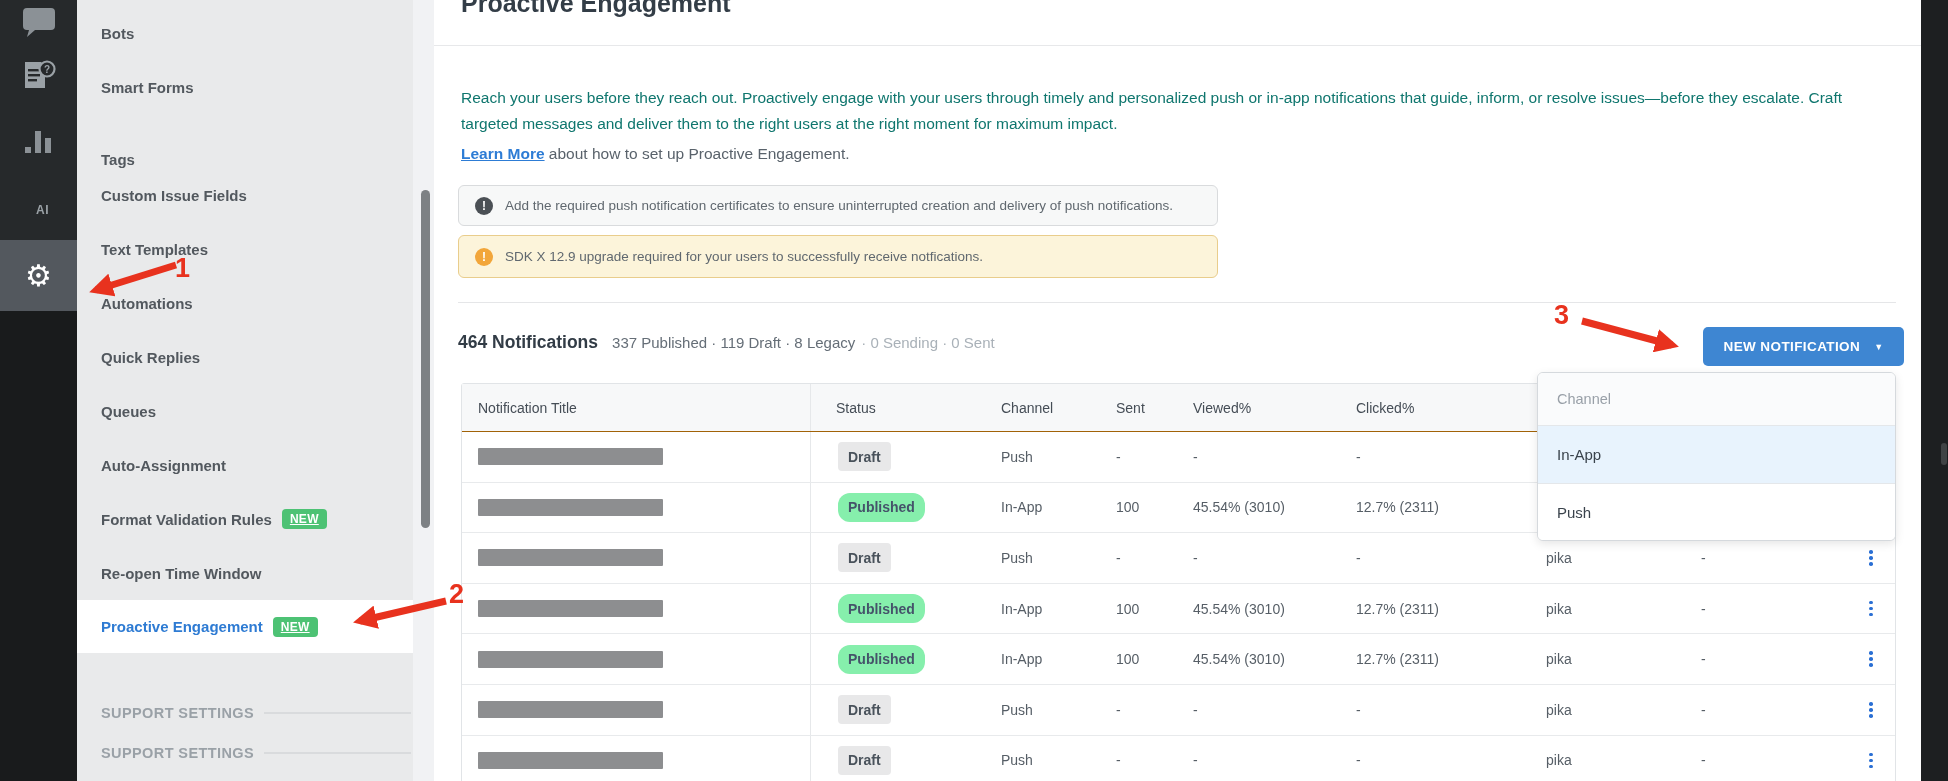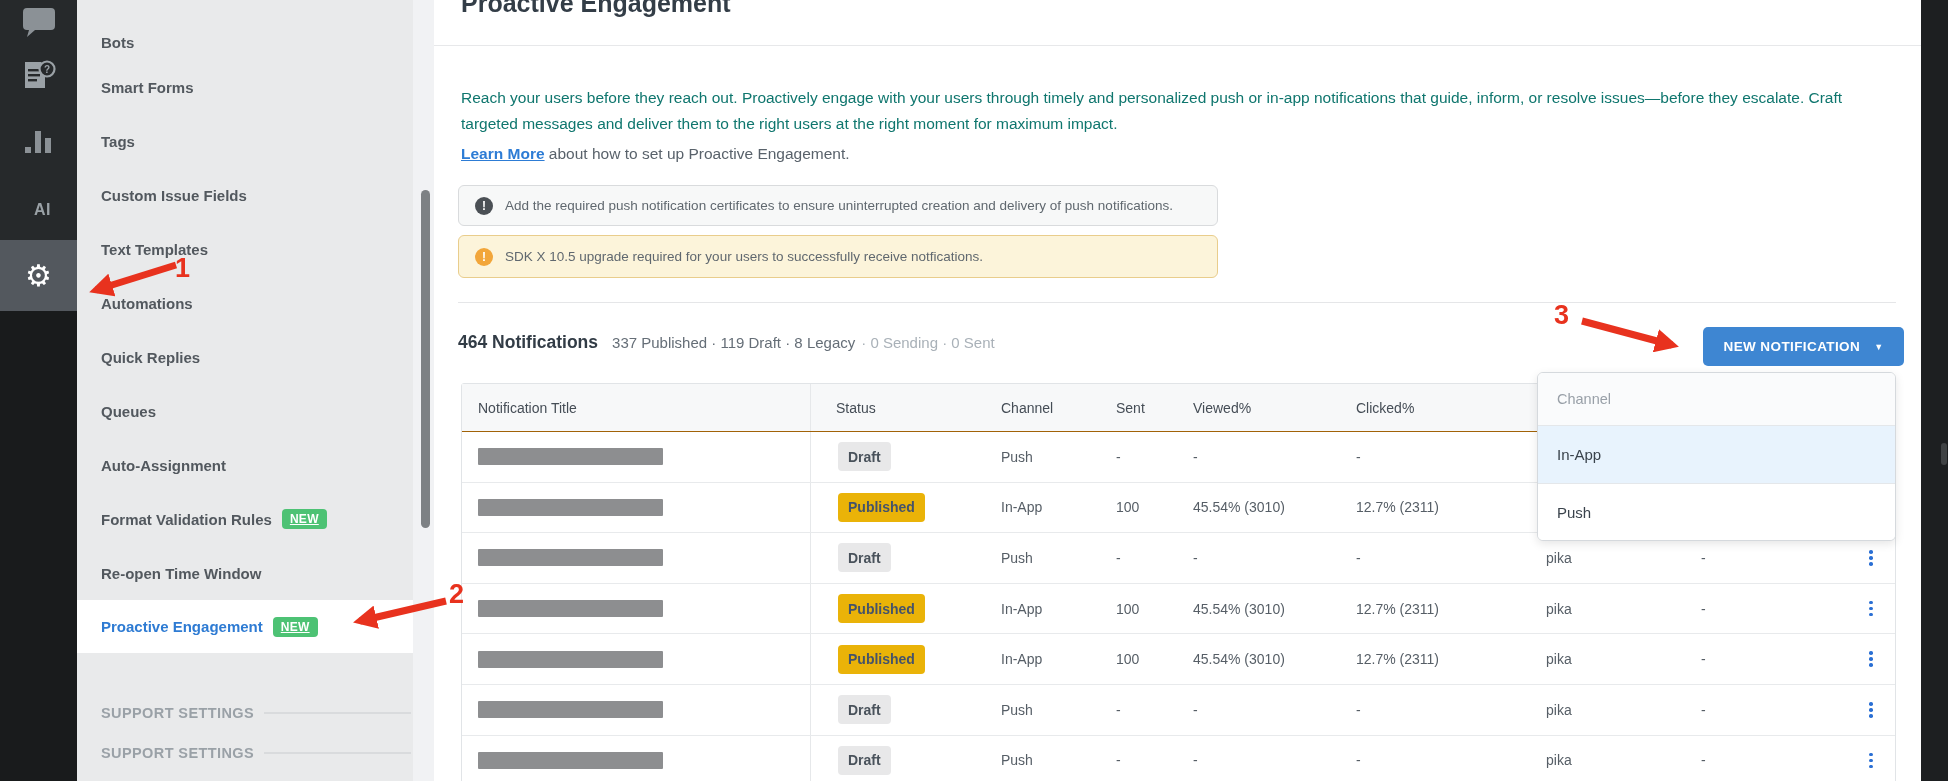--- a/index.html
+++ b/index.html
@@ -4,21 +4,21 @@
 <style>
   html,body{margin:0;padding:0;background:#fff;}
   #screen{position:relative;width:1948px;height:781px;overflow:hidden;background:#fff;
     font-family:"Liberation Sans",sans-serif;-webkit-font-smoothing:antialiased;}
   
   .rail{position:absolute;left:0;top:0;width:77px;height:781px;background:#26292b;z-index:5;}
   .rail-bottom{position:absolute;left:0;top:311px;width:77px;height:470px;background:#191b1c;}
   .rail-item{position:absolute;left:0;width:77px;display:flex;align-items:center;justify-content:center;color:#9aa1a6;}
   .rail-active{position:absolute;left:0;top:240px;width:77px;height:71px;background:#53585e;display:flex;align-items:center;justify-content:center;}
   .gear-glyph{color:#fff;font-size:30px;line-height:1;font-family:"DejaVu Sans",sans-serif;}
-  .ai-label{font-weight:bold;font-size:16px;color:#9aa1a6;letter-spacing:.5px;margin-left:8px;}
+  .ai-label{font-weight:bold;font-size:12px;color:#9aa1a6;letter-spacing:.5px;margin-left:8px;}
   
   .sidebar{position:absolute;left:77px;top:0;width:336px;height:781px;background:#e9eaeb;z-index:4;}
   .side-item{position:absolute;left:0;width:336px;height:54px;display:flex;align-items:center;padding-left:24px;box-sizing:border-box;
     color:#52585e;font-size:15px;font-weight:600;cursor:pointer;}
   .side-item.active{background:#fff;width:343px;height:53px;color:#2e7bd3;}
   .badge-new{display:inline-block;margin-left:10px;background:#4dc274;color:#fff;font-size:12px;font-weight:bold;
     padding:3px 8px 3px;border-radius:4px;letter-spacing:.3px;text-decoration:underline;}
   .side-section{position:absolute;left:0;width:336px;height:40px;display:flex;align-items:center;padding-left:24px;box-sizing:border-box;
     color:#9aa1a7;font-size:14.5px;font-weight:bold;letter-spacing:.4px;}
   .side-section .rule{flex:1;height:2px;background:#d9dbdd;margin-left:10px;margin-right:2px;}
@@ -50,21 +50,21 @@
   .t-head,.t-row{display:grid;grid-template-columns:349px 190px 115px 77px 163px 190px 155px 146px 48px;}
   .t-head{height:47px;background:#f7f8f9;border-bottom:1px solid #a16207;}
   .t-row{height:49.6px;border-bottom:1px solid #e8eaec;background:#fff;}
   .c{display:flex;align-items:center;font-size:14px;color:#565e66;box-sizing:border-box;}
   .t-head .c{color:#454d56;font-weight:500;}
   .c1{padding-left:16px;border-right:1px solid #e6e8ea;}
   .c2{padding-left:27px;}
   .bar{width:185px;height:17px;background:#8d8e90;border-radius:1px;}
   .badge{display:inline-flex;align-items:center;height:29px;padding:0 10px;border-radius:4px;font-size:14px;font-weight:600;}
   .badge.draft{background:#e8e8e9;color:#49525b;}
-  .badge.published{background:#eab308;color:#45536a;}
+  .badge.published{background:#86efac;color:#45536a;border-radius:12px;}
   .c9{justify-content:center;}
   .kebab{display:flex;flex-direction:column;gap:2.5px;cursor:pointer;padding:4px;}
   .kebab i{width:3.5px;height:3.5px;border-radius:50%;background:#2a6fd4;display:block;}
   
   .new-btn{position:absolute;left:1695px;top:327px;width:201px;height:39px;background:#3e86d2;border:none;border-radius:5px;
     color:#fff;font-family:inherit;font-weight:bold;font-size:13.5px;letter-spacing:.4px;display:flex;align-items:center;justify-content:center;
     cursor:pointer;z-index:20;margin-left:8px;}
   .new-btn .caret{font-size:9px;margin-left:14px;}
   .dropdown{position:absolute;left:1537px;top:372px;width:359px;background:#fff;border:1px solid #d5d9dd;border-radius:6px;
     box-shadow:0 3px 10px rgba(0,0,0,.10);z-index:15;overflow:hidden;box-sizing:border-box;}
@@ -114,27 +114,27 @@
     <div class="rail-item" style="top:194px;height:32px;">
       <span class="ai-label">AI</span>
     </div>
 
     <div class="rail-active">
       <span class="gear-glyph">⚙</span>
     </div>
   </div>
 
   <div class="sidebar">
-    <div class="side-item" style="top:15px;">
+    <div class="side-item" style="top:6px;">
         <span>Bots</span>
       </div>
     <div class="side-item" style="top:60px;">
         <span>Smart Forms</span>
       </div>
-    <div class="side-item" style="top:114px;">
+    <div class="side-item" style="top:114px;align-items:flex-end;">
         <span>Tags</span>
       </div>
     <div class="side-item" style="top:168px;">
         <span>Custom Issue Fields</span>
       </div>
     <div class="side-item" style="top:222px;">
         <span>Text Templates</span>
       </div>
     <div class="side-item" style="top:276px;">
         <span>Automations</span>
@@ -182,21 +182,21 @@
     <div class="learn-line">
       <span class="learn-link">Learn More</span><span> about how to set up Proactive Engagement.</span>
     </div>
 
     <div class="banner info">
       <span class="bang">!</span>
       <span class="banner-text">Add the required push notification certificates to ensure uninterrupted creation and delivery of push notifications.</span>
     </div>
     <div class="banner warn">
       <span class="bang">!</span>
-      <span class="banner-text">SDK X 10.5 upgrade required for your users to successfully receive notfications.</span>
+      <span class="banner-text">SDK X 12.9 upgrade required for your users to successfully receive notfications.</span>
     </div>
 
     <div class="stats-divider"></div>
     <div class="stats">
       <span class="stats-total">464 Notifications</span>
       <span class="stats-dark">337 Published · 119 Draft · 8 Legacy</span>
       <span class="stats-light">· 0 Sending · 0 Sent</span>
     </div>
 
     <div class="table">

